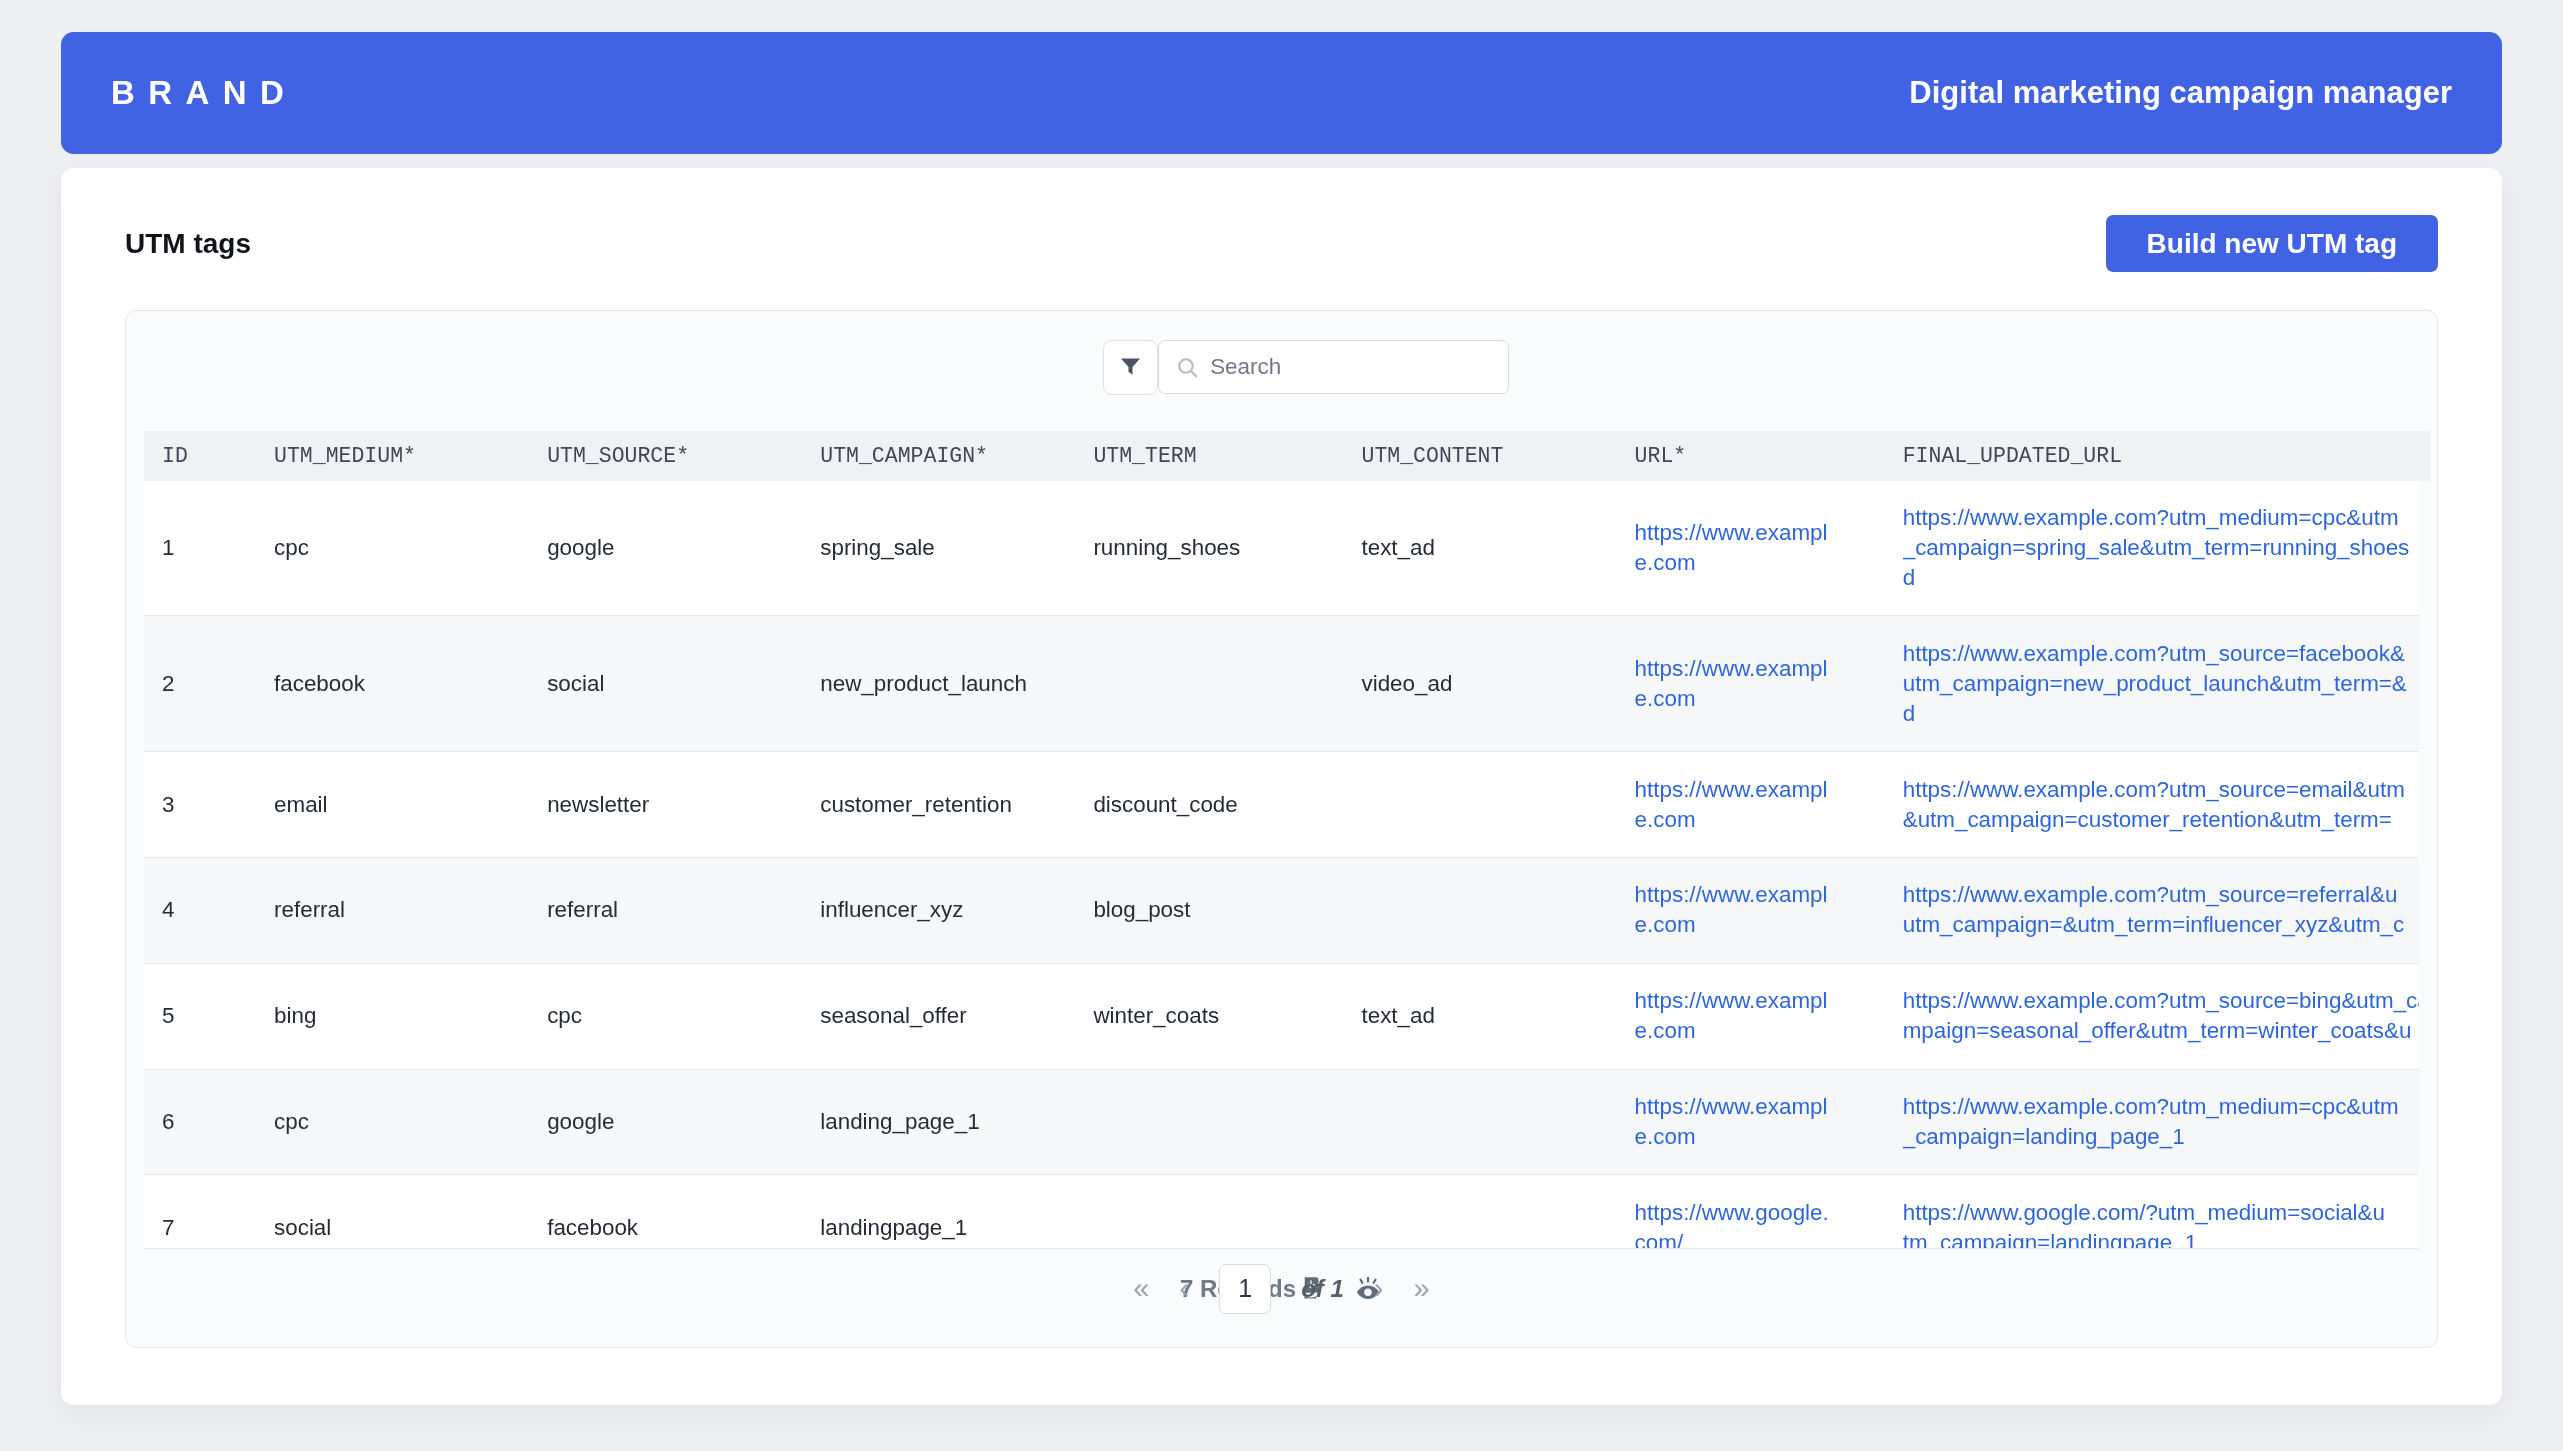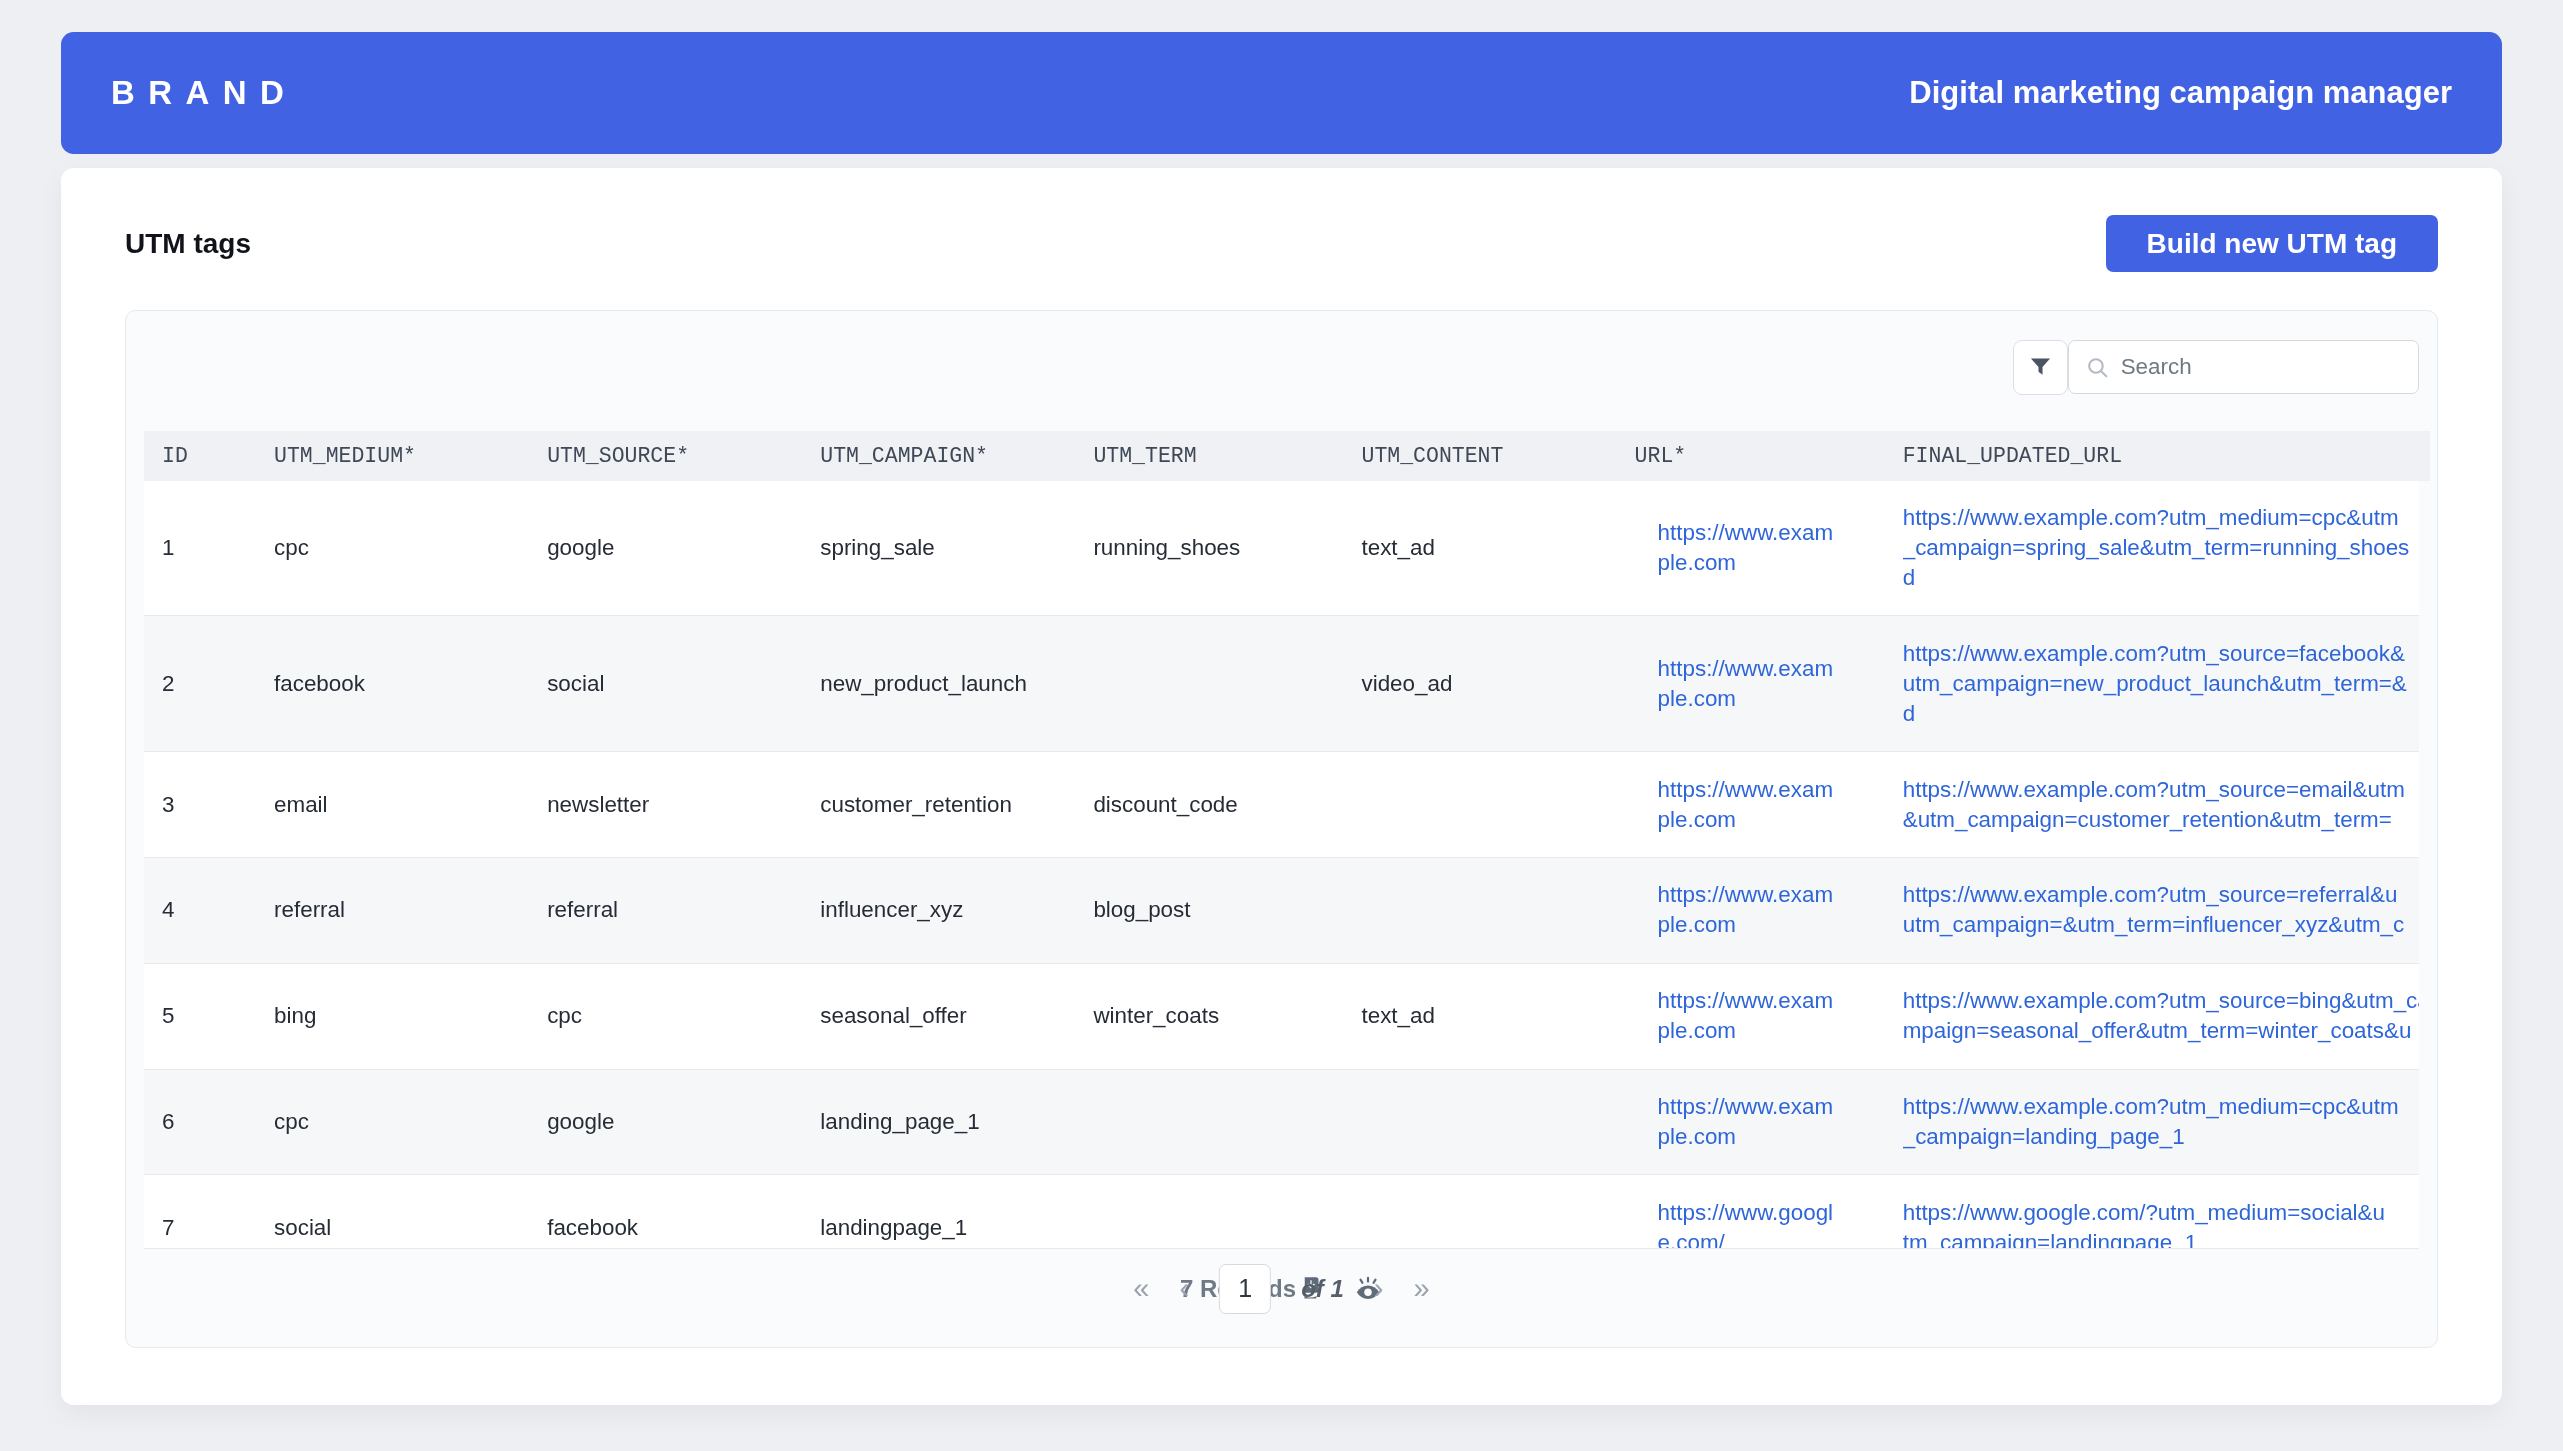--- a/index.html
+++ b/index.html
@@ -33,21 +33,21 @@
     border:none; border-radius:7.2px; font-size:28px; font-weight:700;
     font-family:"Liberation Sans", sans-serif; cursor:pointer;
   }
 
   
   .panel {
     margin:38px 64px 0 64px; height:1038px;
     background:#fafbfc; border:1.8px solid #e5e8ec; border-radius:10.7px;
     padding:18px; display:flex; flex-direction:column;
   }
-  .toolbar { display:flex; align-items:center; justify-content:flex-end; margin-top:10.7px;margin-left:48px; }
+  .toolbar { display:flex; align-items:center; justify-content:center; margin-top:10.7px;margin-left:48px; }
   .filter-btn {
     width:55px; height:55px; background:#fff; border:1.8px solid #dce0e6;
     border-radius:9px; display:flex; align-items:center; justify-content:center; cursor:pointer;
   }
   .search-box {
     width:351px; height:54px; background:#fff; border:1.8px solid #d6dade;
     border-radius:7.2px; display:flex; align-items:center; padding:0 16px; gap:10.7px;
   }
   .search-box input {
     border:none; outline:none; flex:1; font-size:22.4px; color:#333;
@@ -68,21 +68,21 @@
   .tbody-clip { height:767px; overflow:hidden; }
   tbody td {
     padding:22.4px 0 22.4px 18px; vertical-align:middle;
     font-size:22.4px; color:#262c36; line-height:30px;
   }
   tbody tr { background:#fff; }
   tbody tr:nth-child(even) { background:#f6f7f9; }
   tbody tr + tr td { border-top:1.8px solid #e7e9ed; }
   td a { color:#2e66d9; text-decoration:none; display:block; }
   td.c-url { padding-right:47px; }
-  td.c-url a { word-break:break-all;margin-left:23px; }
+  td.c-url a { word-break:break-all; }
   td.c-final a { white-space:pre-line; overflow:hidden; }
 
   
   .tfoot {
     border-top:1.8px solid #e7e9ed; flex:1;
     display:flex; align-items:center; justify-content:center;
     padding:0 3.6px; position:relative;
   }
   .records { font-size:24px; font-weight:700; color:#707a86; }
   .pagination {

